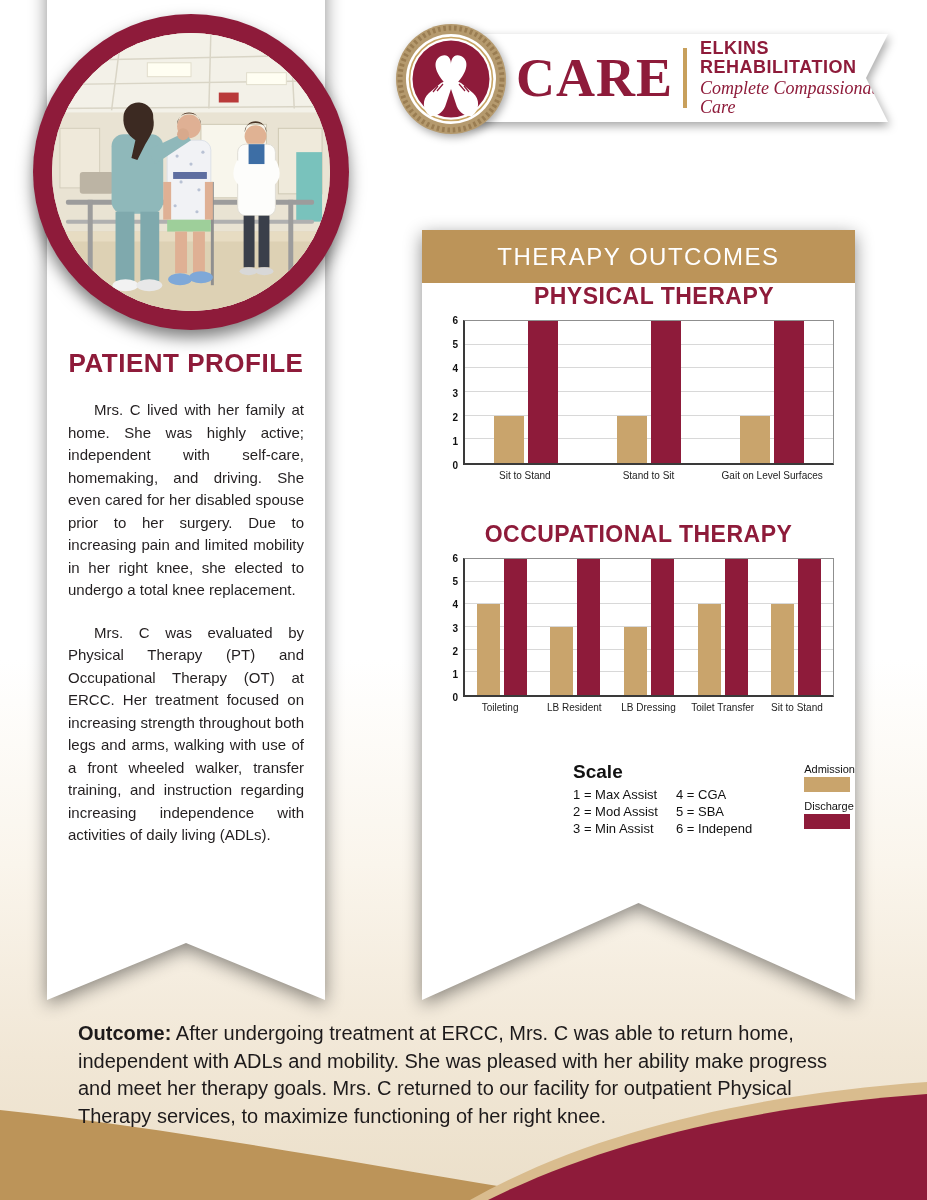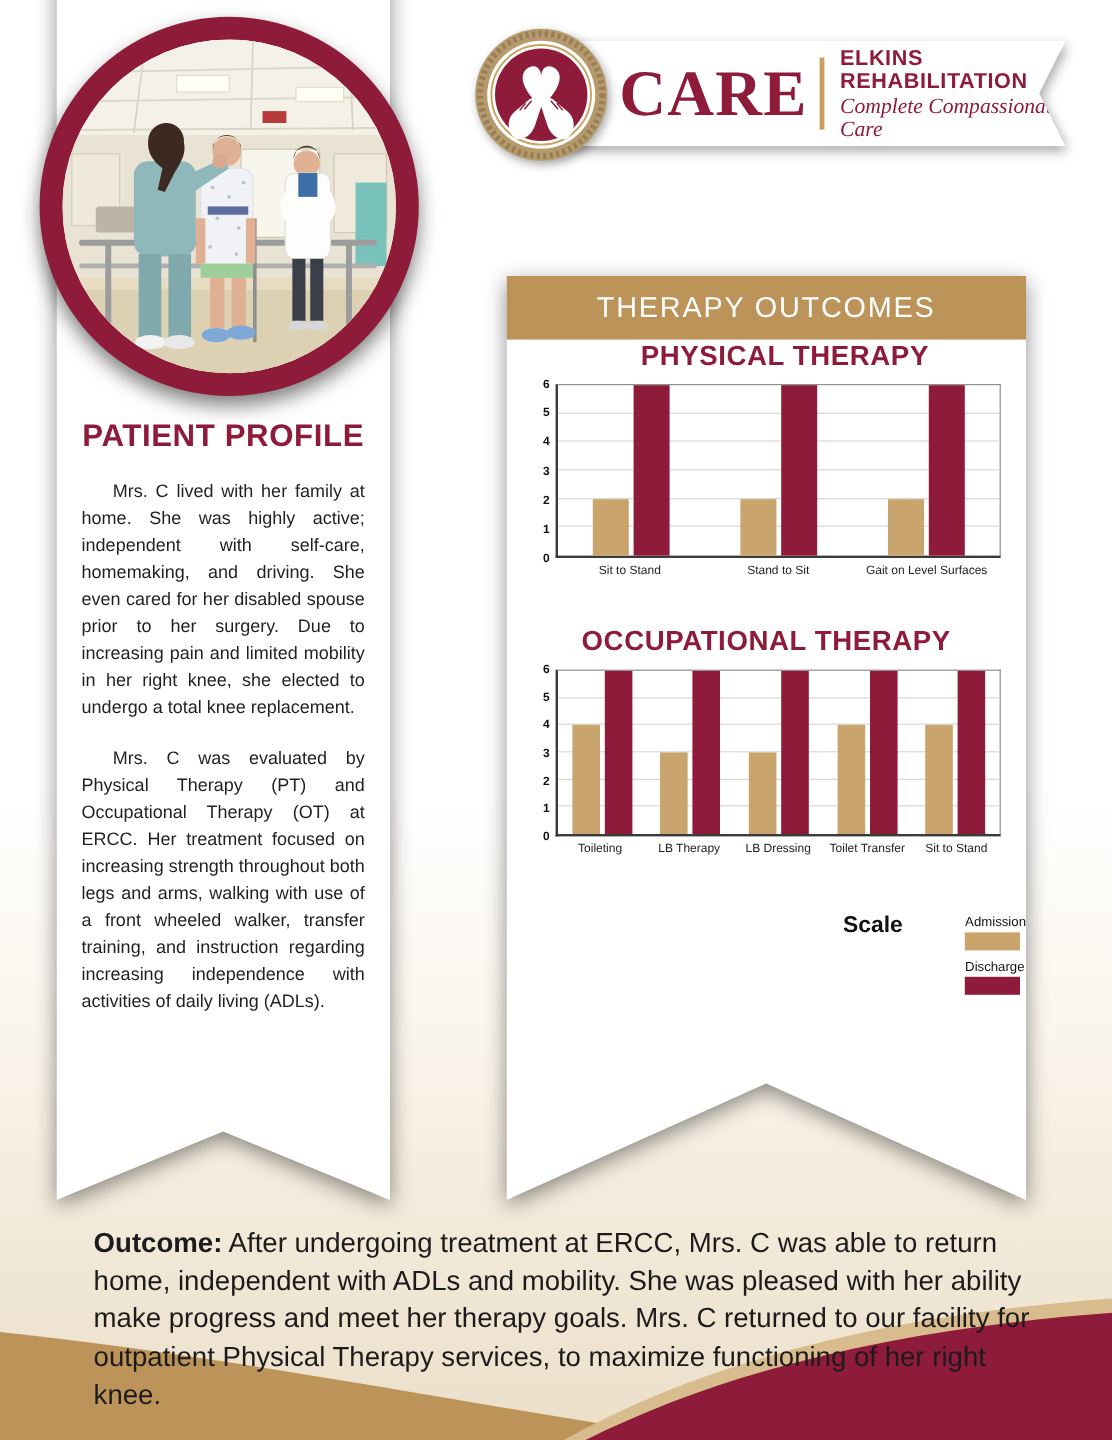--- a/index.html
+++ b/index.html
@@ -61,21 +61,21 @@
   .xlabel{flex:1;text-align:center;font-size:10px;color:#222;}
   
   .scale-row{display:flex;justify-content:flex-end;align-items:flex-start;gap:52px;margin-top:48px;}
   .scale-title{font-size:19px;font-weight:700;color:#111;}
   .scale-cols{display:flex;gap:18px;margin-top:4px;}
   .scale-col{display:flex;flex-direction:column;gap:2px;font-size:13px;color:#111;}
   .legend-box{display:flex;flex-direction:column;gap:8px;padding-top:2px;}
   .legend-label{font-size:11px;color:#111;margin-bottom:2px;}
   .legend-swatch{width:46px;height:15px;}
   
-  .outcome{position:absolute;left:78px;top:1020px;width:784px;font-size:23px;line-height:1.38;color:#1d1a1b;}
+  .outcome{position:absolute;left:78px;top:1020px;width:784px;font-size:20px;line-height:1.38;color:#1d1a1b;}
   .outcome b{font-weight:700;}
 </style>
 </head>
 <body>
 
 <svg class="footer-art" viewBox="0 0 927 130" preserveAspectRatio="none">
   <path d="M0,40 C170,58 350,92 510,118 C560,126 600,130 640,130 L0,130 Z" fill="#bc9459"></path>
   <path d="M927,12 C760,24 598,58 470,130 L530,130 C640,74 780,38 927,26 Z" fill="#d9bc8e"></path>
   <path d="M927,24 C762,36 612,68 488,130 L927,130 Z" fill="#8e1b3a"></path>
 </svg>
@@ -277,30 +277,42 @@
               <div class="bar" style="height: 100%; background: rgb(142, 27, 58);"></div>
             </div>
             <div class="bargroup">
               <div class="bar" style="height: 66.6667%; background: rgb(201, 164, 108);"></div>
               <div class="bar" style="height: 100%; background: rgb(142, 27, 58);"></div>
             </div>
           </div>
       </div>
       <div class="chart-xaxis">
           <div class="xlabel">Toileting</div>
-          <div class="xlabel">LB Therapy</div>
+          <div class="xlabel">LB Resident</div>
           <div class="xlabel">LB Dressing</div>
           <div class="xlabel">Toilet Transfer</div>
           <div class="xlabel">Sit to Stand</div>
         </div>
     </div>
 
     <div class="scale-row">
       <div class="scale-box">
         <div class="scale-title">Scale</div>
+        <div class="scale-cols">
+          <div class="scale-col">
+            <div>1 = Max Assist</div>
+            <div>2 = Mod Assist</div>
+            <div>3 = Min Assist</div>
+          </div>
+          <div class="scale-col">
+            <div>4 = CGA</div>
+            <div>5 = SBA</div>
+            <div>6 = Independ</div>
+          </div>
+        </div>
       </div>
       <div class="legend-box">
           <div>
             <div class="legend-label">Admission</div>
             <div class="legend-swatch" style="background: rgb(201, 164, 108);"></div>
           </div>
           <div>
             <div class="legend-label">Discharge</div>
             <div class="legend-swatch" style="background: rgb(142, 27, 58);"></div>
           </div>

